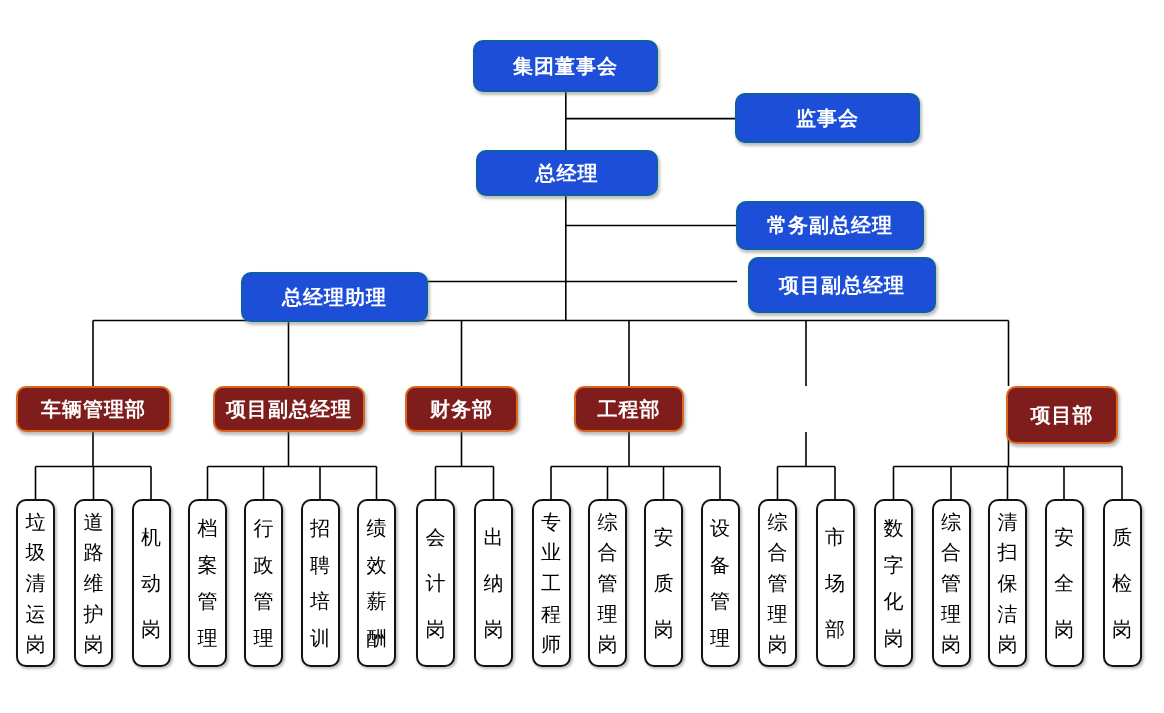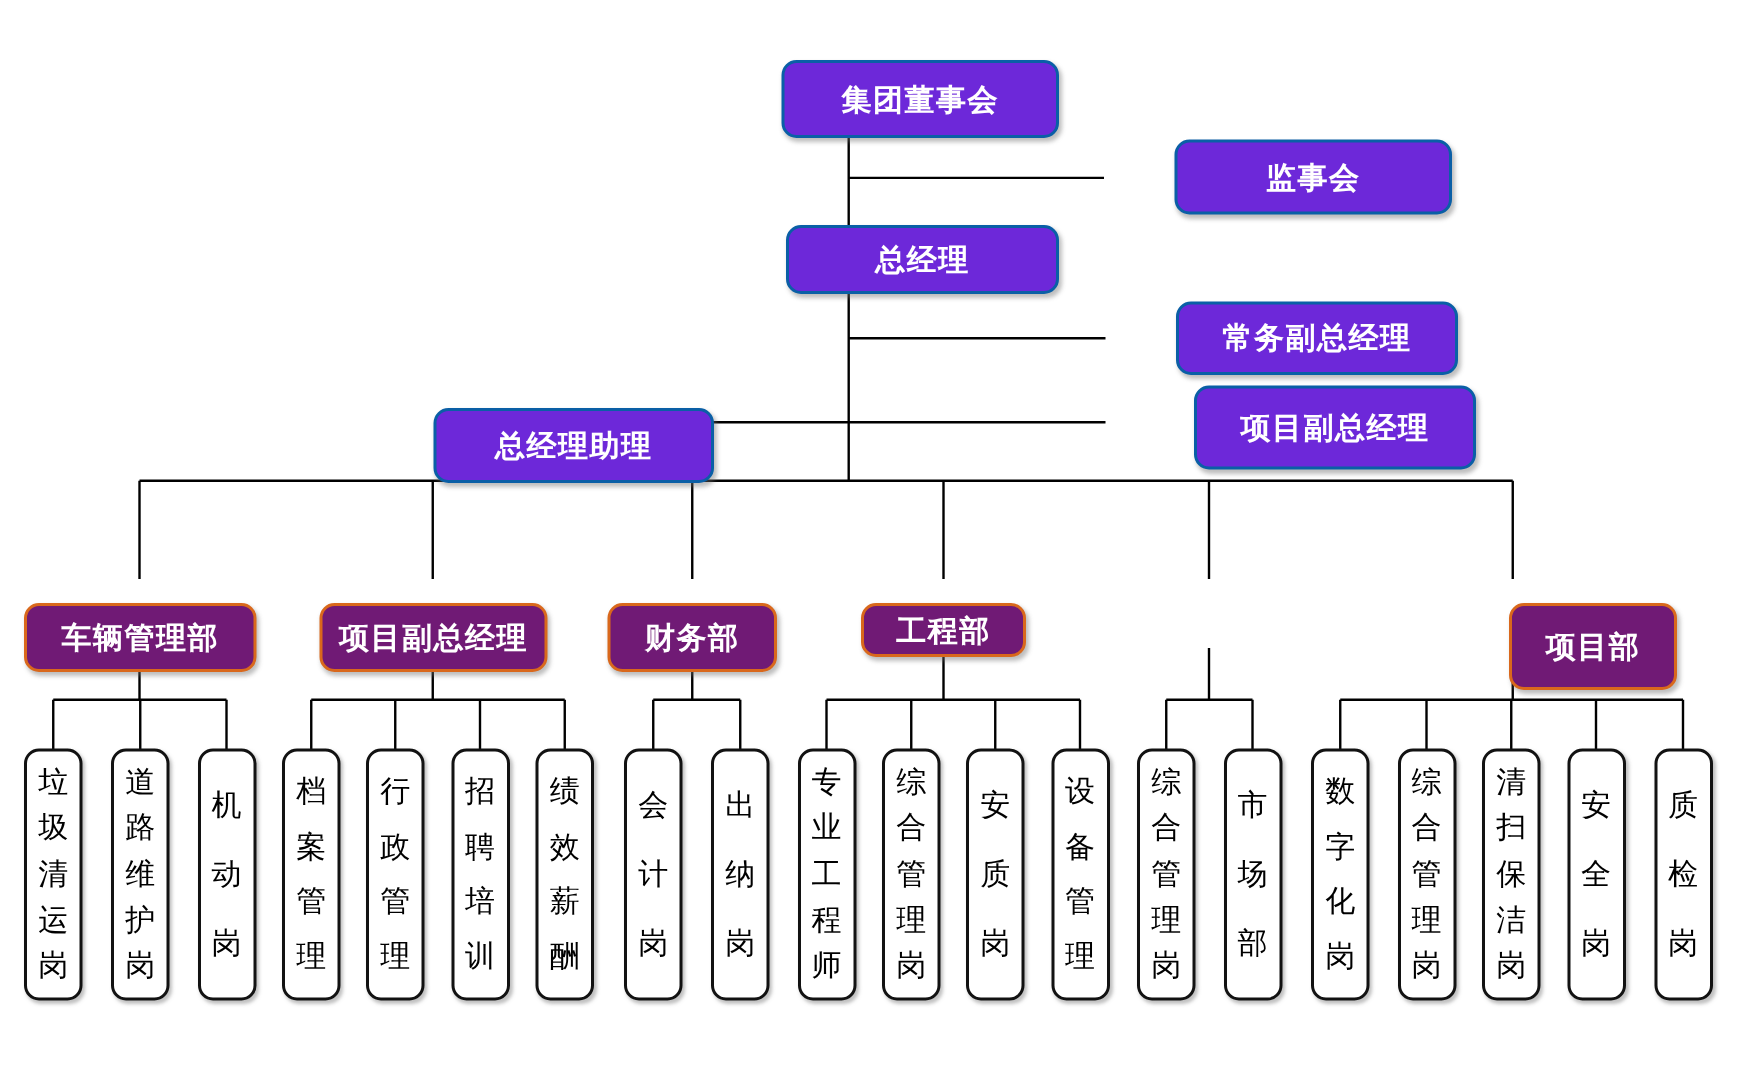--- a/index.html
+++ b/index.html
@@ -9,22 +9,22 @@
   }
   #stage{position:absolute;left:0;top:0;width:1164px;height:713px;}
   svg.lines{position:absolute;left:0;top:0;width:1164px;height:713px;}
   svg.lines line{stroke:#000;stroke-width:1.6;}
   .node{
     position:absolute;border-radius:10px;display:flex;align-items:center;justify-content:center;
     color:#ffffff;font-weight:bold;font-size:20px;letter-spacing:1px;
     box-shadow:1.5px 2.5px 3px rgba(110,110,110,0.45);
     box-sizing:border-box;white-space:nowrap;
   }
-  .blue{background:#6d28d9;border:2px solid #0A5FA6;margin-left:48px;}
-  .orange{background:#701a75;border:2px solid #D9681C;margin-top:16px;}
+  .blue{background:#1d4ed8;border:2px solid #0A5FA6;}
+  .orange{background:#7f1d1d;border:2px solid #D9681C;}
   .leaf{
     position:absolute;width:39px;height:168px;top:499px;
     background:#ffffff;border:2.4px solid #121212;border-radius:10px;
     box-shadow:1.5px 2px 2.5px rgba(140,140,140,0.55);
     box-sizing:border-box;font-size:20px;color:#000;
   }
   .vtext{
     display:flex;flex-direction:column;justify-content:space-evenly;align-items:center;
     width:100%;height:100%;line-height:1;
   }
@@ -91,21 +91,21 @@
   <div class="node blue" style="left:473px;top:40px;width:185px;height:52px">集团董事会</div>
   <div class="node blue" style="left:735px;top:93px;width:185px;height:50px">监事会</div>
   <div class="node blue" style="left:736px;top:201px;width:188px;height:49px">常务副总经理</div>
   <div class="node blue" style="left:476px;top:150px;width:182px;height:46px">总经理</div>
   <div class="node blue" style="left:748px;top:257px;width:188px;height:56px">项目副总经理</div>
   <div class="node blue" style="left:241px;top:272px;width:187px;height:50px">总经理助理</div>
 
   <div class="node orange" style="left:16px;top:386px;width:155px;height:46px">车辆管理部</div>
   <div class="node orange" style="left:213px;top:386px;width:152px;height:46px">项目副总经理</div>
   <div class="node orange" style="left:405px;top:386px;width:113px;height:46px">财务部</div>
-  <div class="node orange" style="left:574px;top:386px;width:110px;height:36px">工程部</div>
+  <div class="node orange" style="left:574px;top:386px;width:110px;height:46px">工程部</div>
   <div class="node orange" style="left:1006px;top:386px;width:112px;height:58px">项目部</div>
 
   <div class="leaf" style="left:16px">
       <div class="vtext">
         <span>垃</span>
         <span>圾</span>
         <span>清</span>
         <span>运</span>
         <span>岗</span>
       </div>

